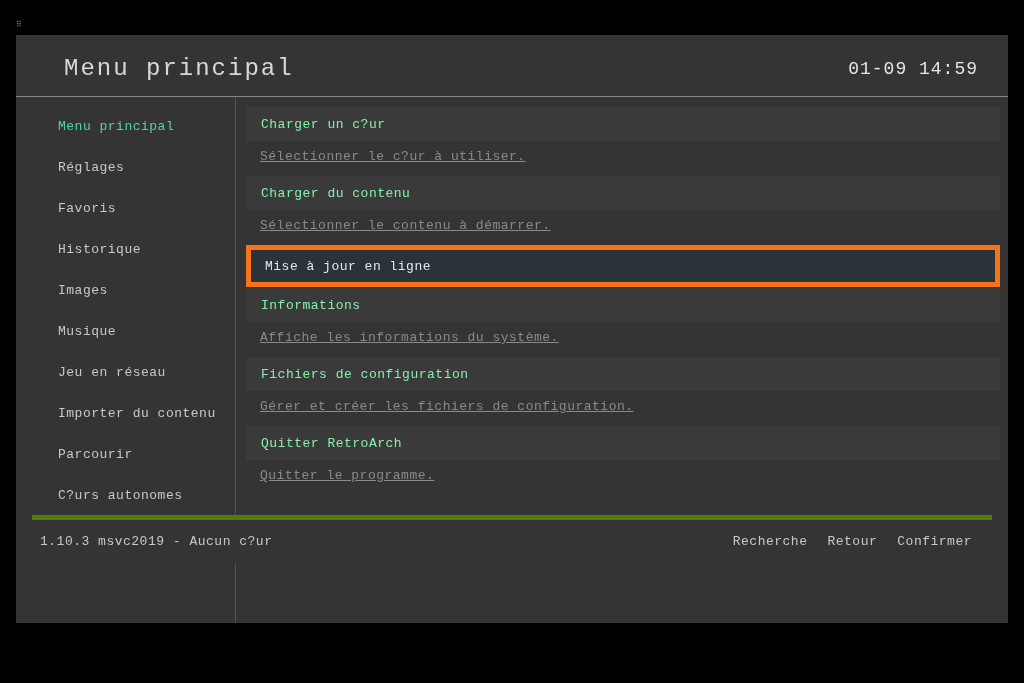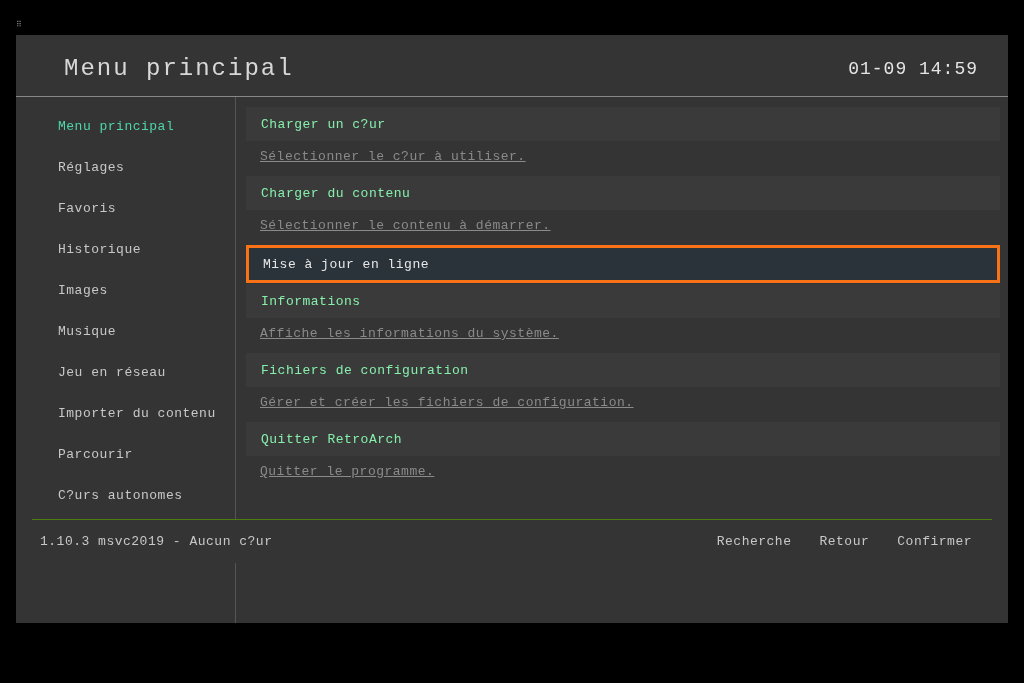--- a/index.html
+++ b/index.html
@@ -78,21 +78,21 @@
       padding: 10px 8px 0 10px;
     }
     .menu-entry {
       background: #3a3a3a;
       margin-bottom: 1px;
       padding: 7px 14px 7px 14px;
       border: 1px solid transparent;
     }
     .menu-entry.selected {
       background: #2a323a;
-      border: 3px solid #f97316;
+      border: 5px solid #f97316;
     }
     .menu-entry-label {
       color: #86efac;
       font-size: 13px;
       letter-spacing: 0.5px;
     }
     .menu-entry.selected .menu-entry-label {
       color: #e8e8e8;
     }
     .menu-entry-desc {
@@ -102,33 +102,33 @@
       font-size: 13px;
       letter-spacing: 0.5px;
       margin-bottom: 2px;
       text-decoration: underline;
     }
     .footer {
       position: absolute;
       left: 16px;
       right: 16px;
       background: #343434;
-      border-top: 1px solid #4d7c0f;
+      border-top: 5px solid #4d7c0f;
       padding: 14px 20px 14px 8px;
       display: flex;
       justify-content: space-between;
       align-items: center;
       font-size: 13px;
       color: #c8c8c8;
       letter-spacing: 0.5px;
       bottom: 60px;
     }
     .footer-actions {
       display: flex;
-      gap: 28px;
+      gap: 20px;
     }
     .footer-action {
       cursor: pointer;
     }
   </style>
 </head>
 <body>
 
 <div class="drag-handle">⠿</div>
 

